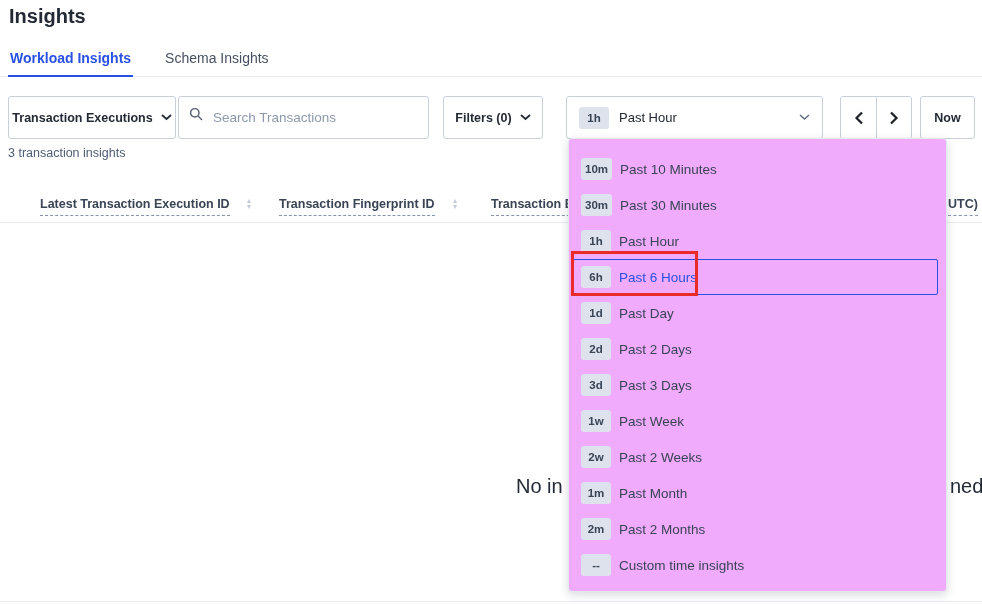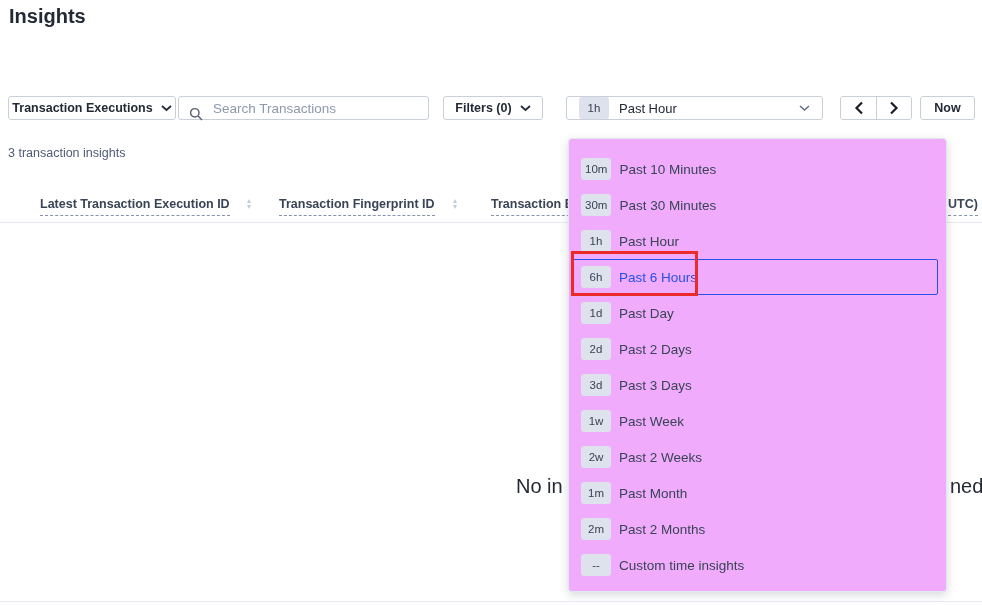--- a/index.html
+++ b/index.html
@@ -10,21 +10,21 @@
     font-family:"Liberation Sans","DejaVu Sans",sans-serif;
   }
   .page-title { position:absolute; left:9px; top:5px; font-size:20px; font-weight:700; color:#242a35; }
 
   
   .tabs { position:absolute; left:0; top:47px; width:100%; display:flex; gap:30px; padding:0 8px; border-bottom:1px solid #e8eaf0; }
   .tab { font-size:14px; color:#475060; padding:3px 2px 9px 2px; cursor:pointer; white-space:nowrap; }
   .tab.active { color:var(--accent,#2950e4); font-weight:700; border-bottom:2px solid var(--accent,#2950e4); margin-bottom:-1px; }
 
   
-  .toolbar { position:absolute; left:8px; right:7px; top:96px; height:24px; display:flex; align-items:stretch; }
+  .toolbar { position:absolute; left:8px; right:7px; top:96px; height:43px; display:flex; align-items:stretch; }
   .btn {
     display:flex; align-items:center; justify-content:center; gap:8px;
     background:#fff; border:1px solid #c9d0da; border-radius:3px;
     font-family:inherit; font-size:12.5px; font-weight:700; color:#242a35; cursor:pointer;
   }
   .btn-type { width:168px; }
   .search-wrap { position:relative; width:251px; margin-left:2px; }
   .search-input {
     width:100%; height:100%; border:1px solid #c9d0da; border-radius:3px;
     padding:0 10px 0 34px; font-family:inherit; font-size:13.5px; color:#242a35; outline:none;
@@ -33,21 +33,21 @@
   .search-icon { position:absolute; left:11px; top:11px; pointer-events:none; }
   .btn-filters { width:100px; margin-left:14px; }
 
   .time-select {
     margin-left:auto; width:257px; display:flex; align-items:center; gap:10px; padding:0 12px;
     background:#fff; border:1px solid #c9d0da; border-radius:3px; cursor:pointer;
   }
   .badge {
     display:inline-flex; align-items:center; justify-content:center; flex:0 0 auto;
     min-width:30px; height:22px; padding:0 4px; background:#dde2ec; border-radius:3px;
-    font-size:11.5px; font-weight:400; color:#394455;
+    font-size:11.5px; font-weight:700; color:#394455;
   }
   .time-label { font-size:13px; color:#242a35; white-space:nowrap; }
   .time-chevron { margin-left:auto; color:#5f6b7c; display:flex; }
   .arrow-group { display:flex; margin-left:17px; border:1px solid #c9d0da; border-radius:3px; overflow:hidden; background:#fff; }
   .arrow-btn { width:35px; background:#fff; border:none; display:flex; align-items:center; justify-content:center; cursor:pointer; color:#1c2026; }
   .arrow-btn + .arrow-btn { border-left:1px solid #c9d0da; }
   .btn-now { width:55px; margin-left:8px; }
 
   .caption { position:absolute; left:8px; top:146px; font-size:12.5px; color:#4e5c74; }
 
@@ -85,20 +85,24 @@
   
   .annotation { position:absolute; left:571px; top:251px; width:127px; height:45px; border:3px solid var(--annotation,#ea2b29); z-index:30; pointer-events:none; }
 </style>
 </head>
 <body>
 
 <div class="page">
 
   <div class="page-title">Insights</div>
 
+  <div class="tabs">
+    <div class="tab active">Workload Insights</div>
+    <div class="tab">Schema Insights</div>
+  </div>
 
   <div class="toolbar">
     <button class="btn btn-type">
       <span>Transaction Executions</span>
       <span style="display:flex;">
         <svg width="11" height="7" viewBox="0 0 11 7">
             <path d="M1 1l4.5 4L10 1" fill="none" stroke="currentColor" stroke-width="1.7"></path>
           </svg>
       </span>
     </button>

